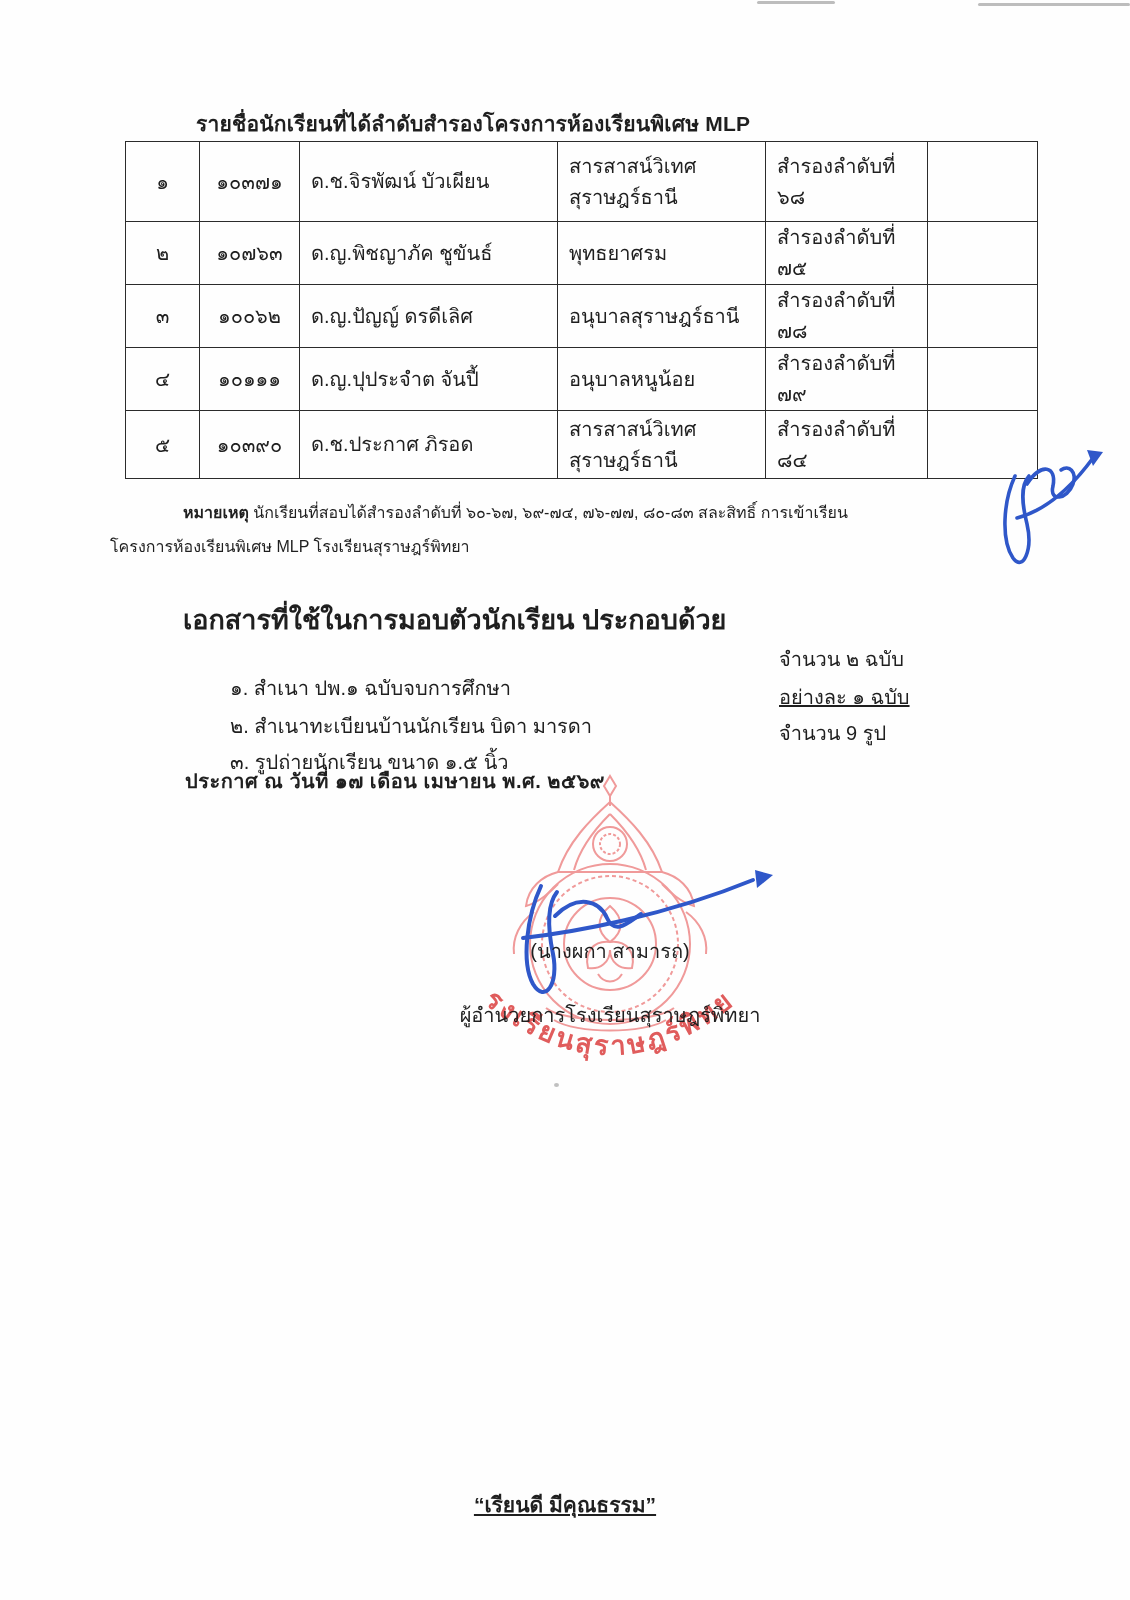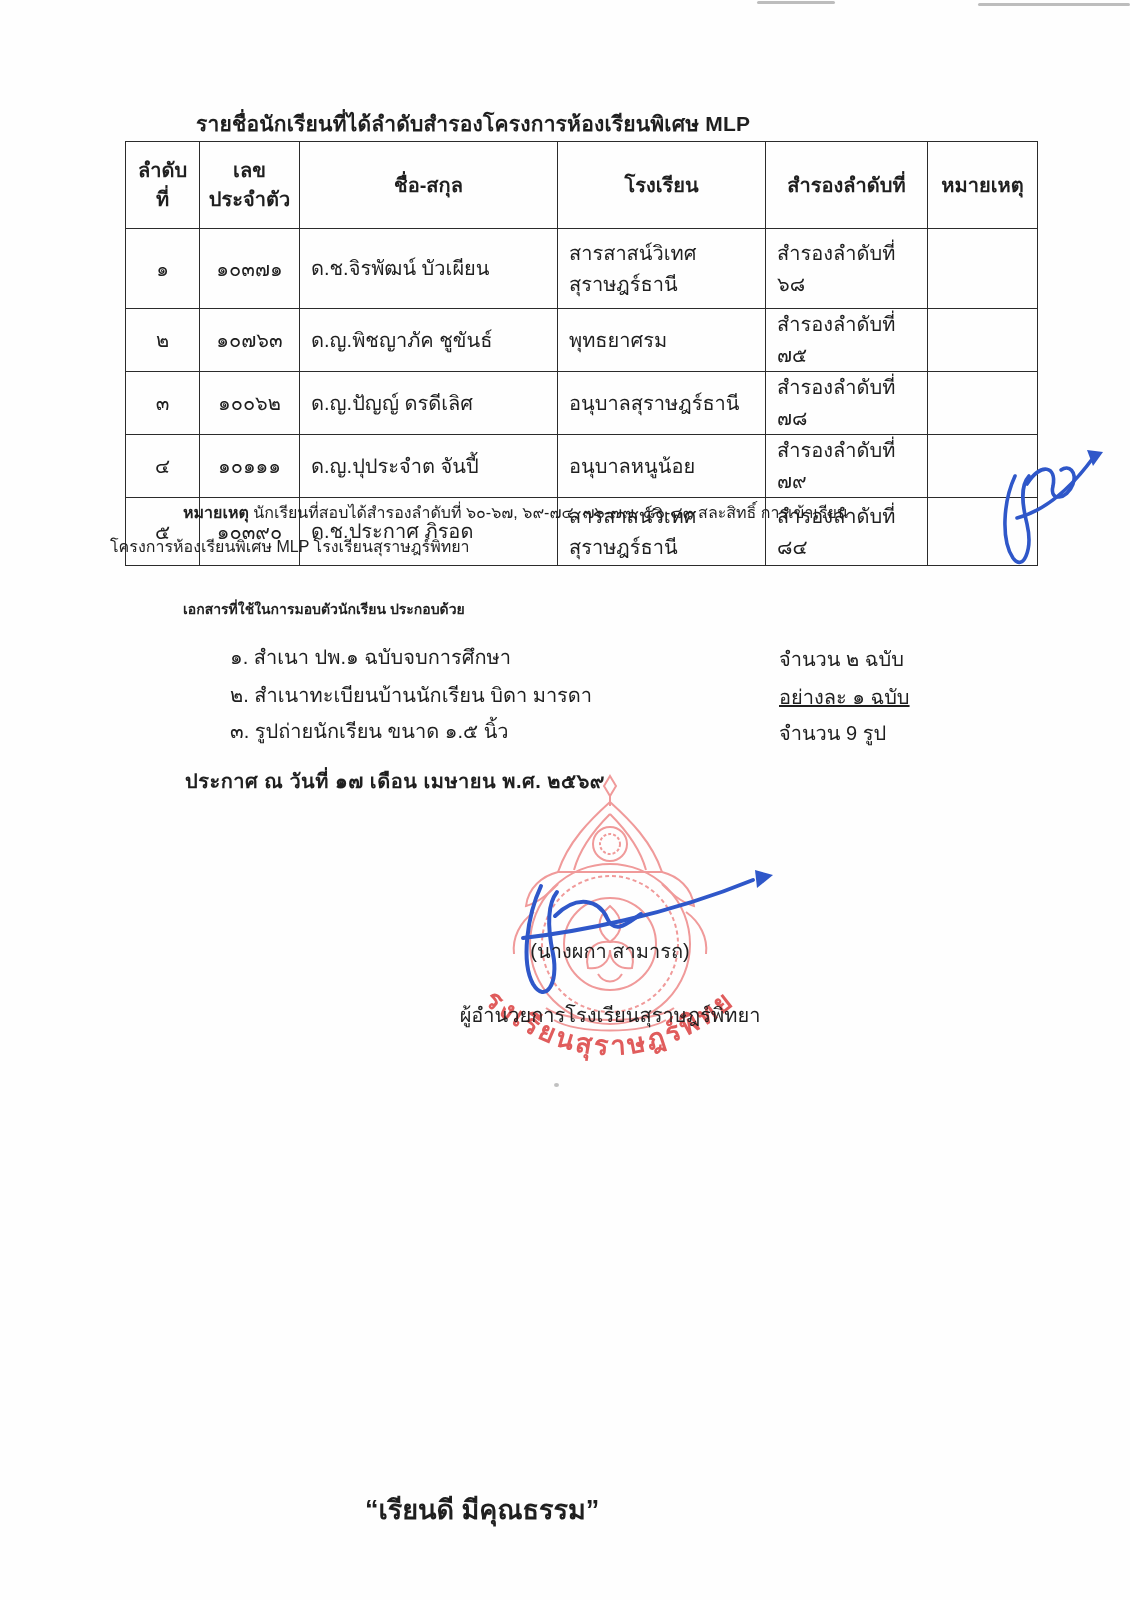--- a/index.html
+++ b/index.html
@@ -34,32 +34,32 @@
   tr.r1    { height:80px; }
   tr.r2    { height:42px; }
   tr.r3    { height:42px; }
   tr.r4    { height:43px; }
   tr.r5    { height:68px; }
 
   
   .note-line { font-size:16px; line-height:1.4; }
 
   
-  .docs-heading { font-size:14px; font-weight:bold; }
-  .doc-item { font-size:20px; }
+  .docs-heading { font-size:27px; font-weight:bold; }
+  .doc-item { font-size:20px;margin-top:31px; }
   .doc-qty { font-size:20px; }
 
   
   .date-line { font-size:20px; letter-spacing:.5px;font-weight:bold; }
 
   
   .sig-name, .sig-title { font-size:20px; text-align:center; }
 
   
-  .slogan { font-size:27px; font-weight:bold; text-align:left; }
+  .slogan { font-size:21px; font-weight:bold; text-align:center;text-decoration:underline; }
 
   svg { display:block; }
   .dot-artifact { width:5px; height:4px; border-radius:50%; background:#8d8d8d; opacity:.55; }
 </style>
 </head>
 <body>
 
 <div class="abs artifact" style="left:757px; top:1px; width:78px; height:3px;"></div>
 <div class="abs artifact" style="left:978px; top:3px; width:152px; height:3px;"></div>
 
@@ -69,30 +69,20 @@
   <table>
     <colgroup>
       <col style="width:74px">
         <col style="width:100px">
         <col style="width:258px">
       <col style="width:208px">
         <col style="width:162px">
         <col style="width:110px">
     </colgroup>
     <tbody>
-        <tr class="hdr">
-      <th class="pre">ลำดับ
-ที่</th>
-      <th class="pre">เลข
-ประจำตัว</th>
-      <th>ชื่อ-สกุล</th>
-      <th>โรงเรียน</th>
-      <th>สำรองลำดับที่</th>
-      <th>หมายเหตุ</th>
-    </tr>
     <tr class="r1">
       <td class="c-center">๑</td>
       <td class="c-center">๑๐๓๗๑</td>
       <td class="c-left">ด.ช.จิรพัฒน์ บัวเผียน</td>
       <td class="c-left pre">สารสาสน์วิเทศ
 สุราษฎร์ธานี</td>
       <td class="c-left">สำรองลำดับที่ ๖๘</td>
       <td></td>
     </tr>
     <tr class="r2">

